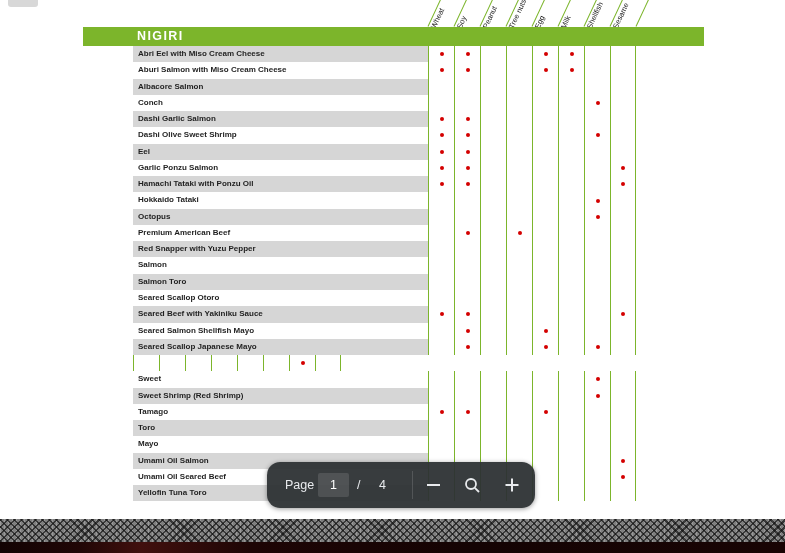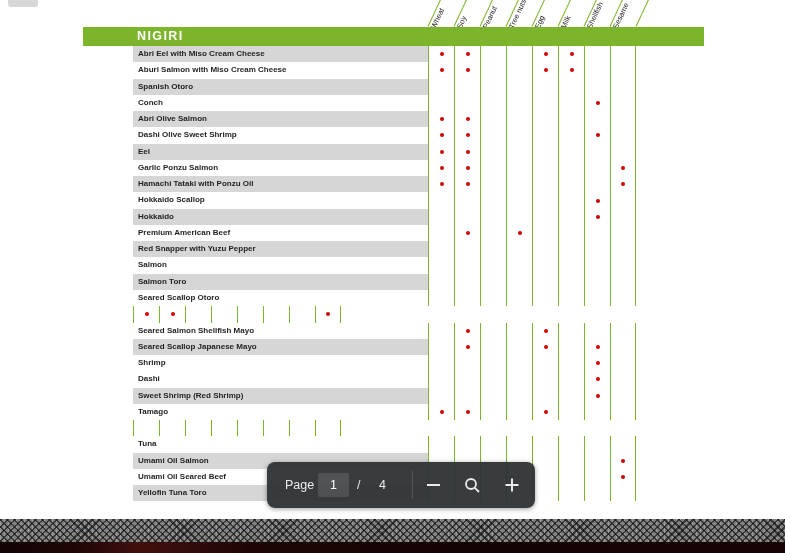--- a/index.html
+++ b/index.html
@@ -53,21 +53,21 @@
       repeating-linear-gradient(135deg, rgba(15,15,15,.65) 0 1.5px, rgba(0,0,0,0) 1.5px 5px),
       repeating-linear-gradient(90deg, rgba(255,255,255,.2) 0 1px, rgba(0,0,0,0) 1px 4px);
   }
   .bottombar {
     position:absolute; left:0; top:542px; width:785px; height:11px; z-index:5;
     background:linear-gradient(90deg,#120303 0%, #200606 10%, #41100e 18%, #1d0505 32%, #140303 60%, #180404 100%);
   }
   
   .toolbar {
     position:absolute; left:267px; top:462px; width:268px; height:46px;
-    background:rgba(45,49,52,0.95); border-radius:8px; z-index:10;
+    background:rgba(45,49,52,0.95); border-radius:13px; z-index:10;
     color:#e8eaed; box-shadow:0 1px 5px rgba(0,0,0,0.4);
   }
   .tb-label  { position:absolute; left:18px;  top:0; line-height:46px; font-size:12.5px; }
   .tb-input  {
     position:absolute; left:51px; top:11px; width:31px; height:24px;
     background:rgba(255,255,255,0.12); border:none; border-radius:2px;
     color:#ffffff; text-align:center; font-size:12.5px; font-family:inherit;
     box-sizing:border-box; padding:0;
   }
   .tb-slash  { position:absolute; left:90px;  top:0; line-height:46px; font-size:12.5px; }
@@ -147,21 +147,21 @@
         <div class="cell">
           <span class="dot"></span>
         </div>
         <div class="cell">
           <span class="dot"></span>
         </div>
         <div class="cell"></div>
         <div class="cell"></div>
       </div>
       <div class="row alt">
-        <div class="name">Spanish Otoro</div>
+        <div class="name">Albacore Salmon</div>
         <div class="cell"></div>
         <div class="cell"></div>
         <div class="cell"></div>
         <div class="cell"></div>
         <div class="cell"></div>
         <div class="cell"></div>
         <div class="cell"></div>
         <div class="cell"></div>
       </div>
       <div class="row">
@@ -171,21 +171,21 @@
         <div class="cell"></div>
         <div class="cell"></div>
         <div class="cell"></div>
         <div class="cell"></div>
         <div class="cell">
           <span class="dot"></span>
         </div>
         <div class="cell"></div>
       </div>
       <div class="row alt">
-        <div class="name">Abri Olive Salmon</div>
+        <div class="name">Dashi Garlic Salmon</div>
         <div class="cell">
           <span class="dot"></span>
         </div>
         <div class="cell">
           <span class="dot"></span>
         </div>
         <div class="cell"></div>
         <div class="cell"></div>
         <div class="cell"></div>
         <div class="cell"></div>
@@ -252,34 +252,34 @@
         <div class="cell"></div>
         <div class="cell"></div>
         <div class="cell"></div>
         <div class="cell"></div>
         <div class="cell"></div>
         <div class="cell">
           <span class="dot"></span>
         </div>
       </div>
       <div class="row">
-        <div class="name">Hokkaido Scallop</div>
-        <div class="cell"></div>
-        <div class="cell"></div>
-        <div class="cell"></div>
-        <div class="cell"></div>
-        <div class="cell"></div>
-        <div class="cell"></div>
-        <div class="cell">
-          <span class="dot"></span>
-        </div>
-        <div class="cell"></div>
-      </div>
-      <div class="row alt">
-        <div class="name">Hokkaido</div>
+        <div class="name">Hokkaido Tataki</div>
+        <div class="cell"></div>
+        <div class="cell"></div>
+        <div class="cell"></div>
+        <div class="cell"></div>
+        <div class="cell"></div>
+        <div class="cell"></div>
+        <div class="cell">
+          <span class="dot"></span>
+        </div>
+        <div class="cell"></div>
+      </div>
+      <div class="row alt">
+        <div class="name">Octopus</div>
         <div class="cell"></div>
         <div class="cell"></div>
         <div class="cell"></div>
         <div class="cell"></div>
         <div class="cell"></div>
         <div class="cell"></div>
         <div class="cell">
           <span class="dot"></span>
         </div>
         <div class="cell"></div>
@@ -337,20 +337,21 @@
         <div class="cell"></div>
         <div class="cell"></div>
         <div class="cell"></div>
         <div class="cell"></div>
         <div class="cell"></div>
         <div class="cell"></div>
         <div class="cell"></div>
         <div class="cell"></div>
       </div>
       <div class="row alt">
+        <div class="name">Seared Beef with Yakiniku Sauce</div>
         <div class="cell">
           <span class="dot"></span>
         </div>
         <div class="cell">
           <span class="dot"></span>
         </div>
         <div class="cell"></div>
         <div class="cell"></div>
         <div class="cell"></div>
         <div class="cell"></div>
@@ -385,34 +386,33 @@
         <div class="cell">
           <span class="dot"></span>
         </div>
         <div class="cell"></div>
         <div class="cell">
           <span class="dot"></span>
         </div>
         <div class="cell"></div>
       </div>
       <div class="row">
-        <div class="name">Shrimp</div>
-        <div class="cell"></div>
-        <div class="cell"></div>
-        <div class="cell"></div>
-        <div class="cell"></div>
-        <div class="cell"></div>
-        <div class="cell"></div>
-        <div class="cell">
-          <span class="dot"></span>
-        </div>
-        <div class="cell"></div>
-      </div>
-      <div class="row">
-        <div class="name">Dashi</div>
+        <div class="cell"></div>
+        <div class="cell"></div>
+        <div class="cell"></div>
+        <div class="cell"></div>
+        <div class="cell"></div>
+        <div class="cell"></div>
+        <div class="cell">
+          <span class="dot"></span>
+        </div>
+        <div class="cell"></div>
+      </div>
+      <div class="row">
+        <div class="name">Sweet</div>
         <div class="cell"></div>
         <div class="cell"></div>
         <div class="cell"></div>
         <div class="cell"></div>
         <div class="cell"></div>
         <div class="cell"></div>
         <div class="cell">
           <span class="dot"></span>
         </div>
         <div class="cell"></div>
@@ -441,31 +441,32 @@
         <div class="cell"></div>
         <div class="cell"></div>
         <div class="cell">
           <span class="dot"></span>
         </div>
         <div class="cell"></div>
         <div class="cell"></div>
         <div class="cell"></div>
       </div>
       <div class="row alt">
-        <div class="cell"></div>
-        <div class="cell"></div>
-        <div class="cell"></div>
-        <div class="cell"></div>
-        <div class="cell"></div>
-        <div class="cell"></div>
-        <div class="cell"></div>
-        <div class="cell"></div>
-      </div>
-      <div class="row">
-        <div class="name">Tuna</div>
+        <div class="name">Toro</div>
+        <div class="cell"></div>
+        <div class="cell"></div>
+        <div class="cell"></div>
+        <div class="cell"></div>
+        <div class="cell"></div>
+        <div class="cell"></div>
+        <div class="cell"></div>
+        <div class="cell"></div>
+      </div>
+      <div class="row">
+        <div class="name">Mayo</div>
         <div class="cell"></div>
         <div class="cell"></div>
         <div class="cell"></div>
         <div class="cell"></div>
         <div class="cell"></div>
         <div class="cell"></div>
         <div class="cell"></div>
         <div class="cell"></div>
       </div>
       <div class="row alt">

